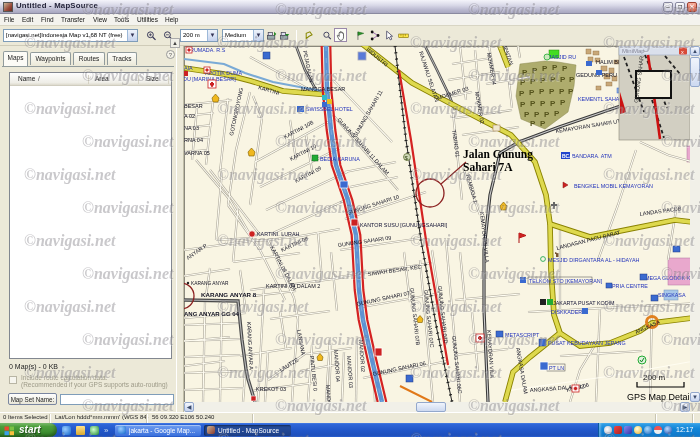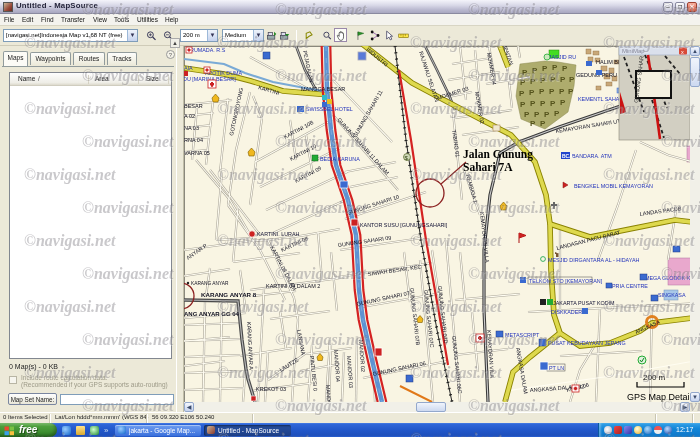--- a/index.html
+++ b/index.html
@@ -694,21 +694,21 @@
  <div class="ssep" style="left:692px;"></div>
 </div>
 <div class="abs" id="taskbar">
  <div id="startbtn">
    <svg class="winflag" viewBox="0 0 11 11">
         <rect x="0.5" y="1.5" width="4.4" height="4" fill="#e84a30"></rect>
         <rect x="5.6" y="1.5" width="4.4" height="4" fill="#7bc143"></rect>
         <rect x="0.5" y="6.2" width="4.4" height="4" fill="#3aa0e8"></rect>
         <rect x="5.6" y="6.2" width="4.4" height="4" fill="#f8c03e"></rect>
       </svg>
-   <span class="st">free</span>
+   <span class="st">start</span>
  </div>
  <div class="qicon" style="left:62px;background:radial-gradient(circle at 35% 35%,#9cf,#16c);"></div>
  <div class="qicon" style="left:76px;background:linear-gradient(#ffe289,#d8a830);border-radius:1px;"></div>
  <div class="qicon" style="left:90px;background:radial-gradient(circle at 40% 40%,#cfc,#283);"></div>
  <div style="position:absolute;left:104px;top:3px;color:#cde;font-size:8px;">»</div>
  <div class="taskbtn" style="left:115px;width:86px;background:linear-gradient(#6e9df0,#3a70dc);box-shadow:inset 0 1px 0 rgba(255,255,255,.4);">
    <span class="qicon" style="left:3px;top:1.5px;width:8px;height:8px;background:radial-gradient(circle at 35% 35%,#9cf,#16c);"></span>
    <span style="position:absolute;left:14px;top:2px;">jakarta - Google Map...</span>
     </div>
  <div class="taskbtn" style="left:204px;width:87px;background:linear-gradient(#274f9e,#1d3f88);box-shadow:inset 1px 1px 2px rgba(0,0,0,.45);">

